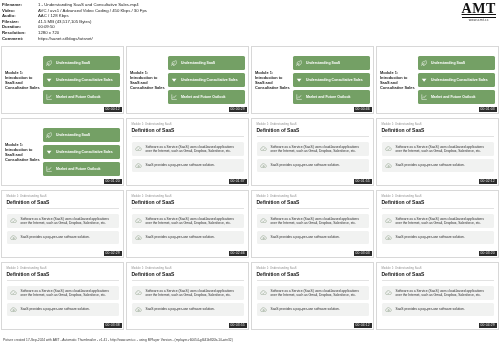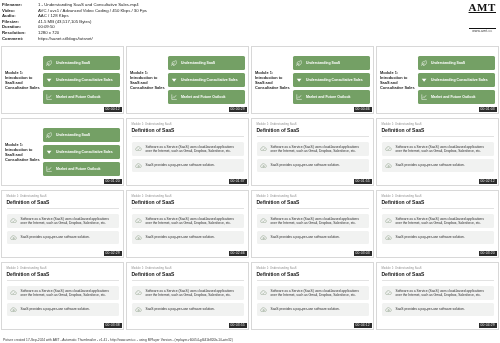--- a/index.html
+++ b/index.html
@@ -33,26 +33,26 @@
 
   .brand{
     position:absolute;
     right:4px; top:2px;
     text-align:center;
     line-height:1;
   }
   .brand-name{
     font-family:"Liberation Serif", serif;
     font-weight:bold;
-    font-size:11px;
+    font-size:14px;
     letter-spacing:0.6px;
     color:#111;
     display:block;
     border-bottom:0.7px solid #111;
-    padding-bottom:15px;
+    padding-bottom:1px;
     text-decoration:underline;
   }
   .brand-url{
     display:block;
     font-size:3.4px;
     letter-spacing:0.2px;
     color:#333;
     margin-top:0.6px;
   }
 

